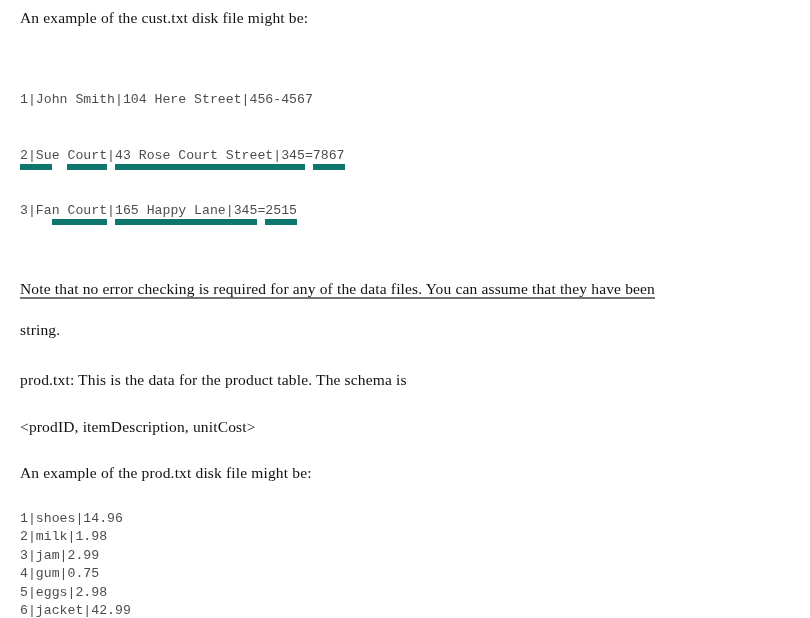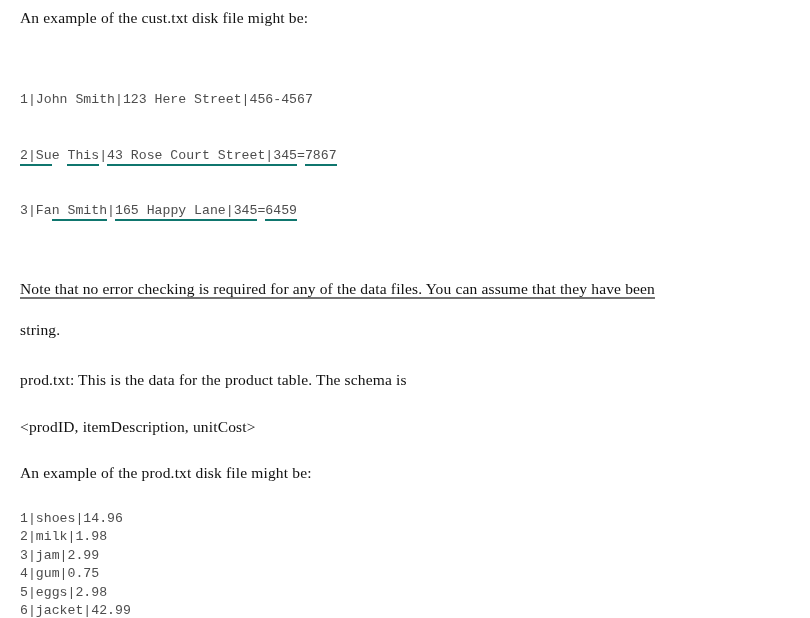--- a/index.html
+++ b/index.html
@@ -36,21 +36,21 @@
     font-family: "Liberation Mono", "DejaVu Sans Mono", monospace;
     font-size: 13.2px;
     line-height: 18.4px;
     color: #4d4d4d;
     white-space: pre;
   }
   .code-line { display: block; }
 
   
   .gu {
-    border-bottom: 2px solid #0f766e;
+    border-bottom: 6px solid #0f766e;
     padding-bottom: 1px;
   }
   .para-underline {
     display: inline;
     border-bottom: 2px solid #737373;
     box-decoration-break: clone;
     -webkit-box-decoration-break: clone;
   }
   .bold { font-weight: normal; }
 
@@ -65,23 +65,23 @@
 
 <div class="page">
 
   <div class="spacer sp-8"></div>
 
   <p class="body-para">An example of the cust.txt disk file might be:</p>
 
   <div class="spacer sp-26"></div>
 
   <div class="code-block">
-    <span class="code-line"><span>1|John Smith|123 Here Street|456-4567</span></span>
-    <span class="code-line"><span class="gu">2|Su</span><span>e </span><span class="gu">This</span><span>|</span><span class="gu">43 Rose Court Street|345</span><span>=</span><span class="gu">7867</span></span>
-    <span class="code-line"><span>3|Fa</span><span class="gu">n Smith</span><span>|</span><span class="gu">165 Happy Lane|345</span><span>=</span><span class="gu">6459</span></span>
+    <span class="code-line"><span>1|John Smith|104 Here Street|456-4567</span></span>
+    <span class="code-line"><span class="gu">2|Su</span><span>e </span><span class="gu">Court</span><span>|</span><span class="gu">43 Rose Court Street|345</span><span>=</span><span class="gu">7867</span></span>
+    <span class="code-line"><span>3|Fa</span><span class="gu">n Court</span><span>|</span><span class="gu">165 Happy Lane|345</span><span>=</span><span class="gu">2515</span></span>
   </div>
 
   <div class="spacer sp-22"></div>
 
   <p class="body-para">
     <span class="para-underline">Note that no error checking is required for any of the data files. You can assume that they have been</span><br>
     <br>
     <span>string.</span>
   </p>
 

